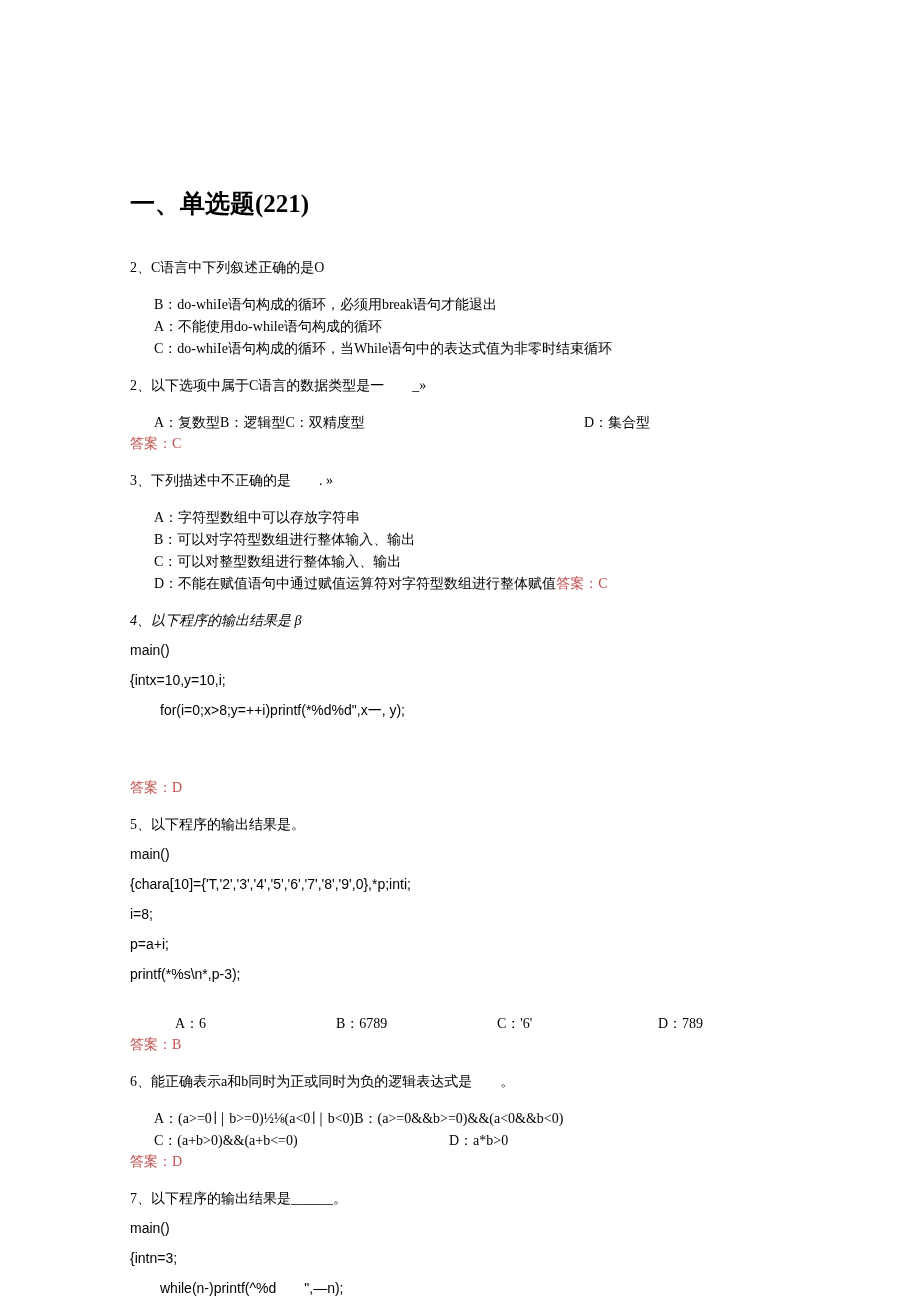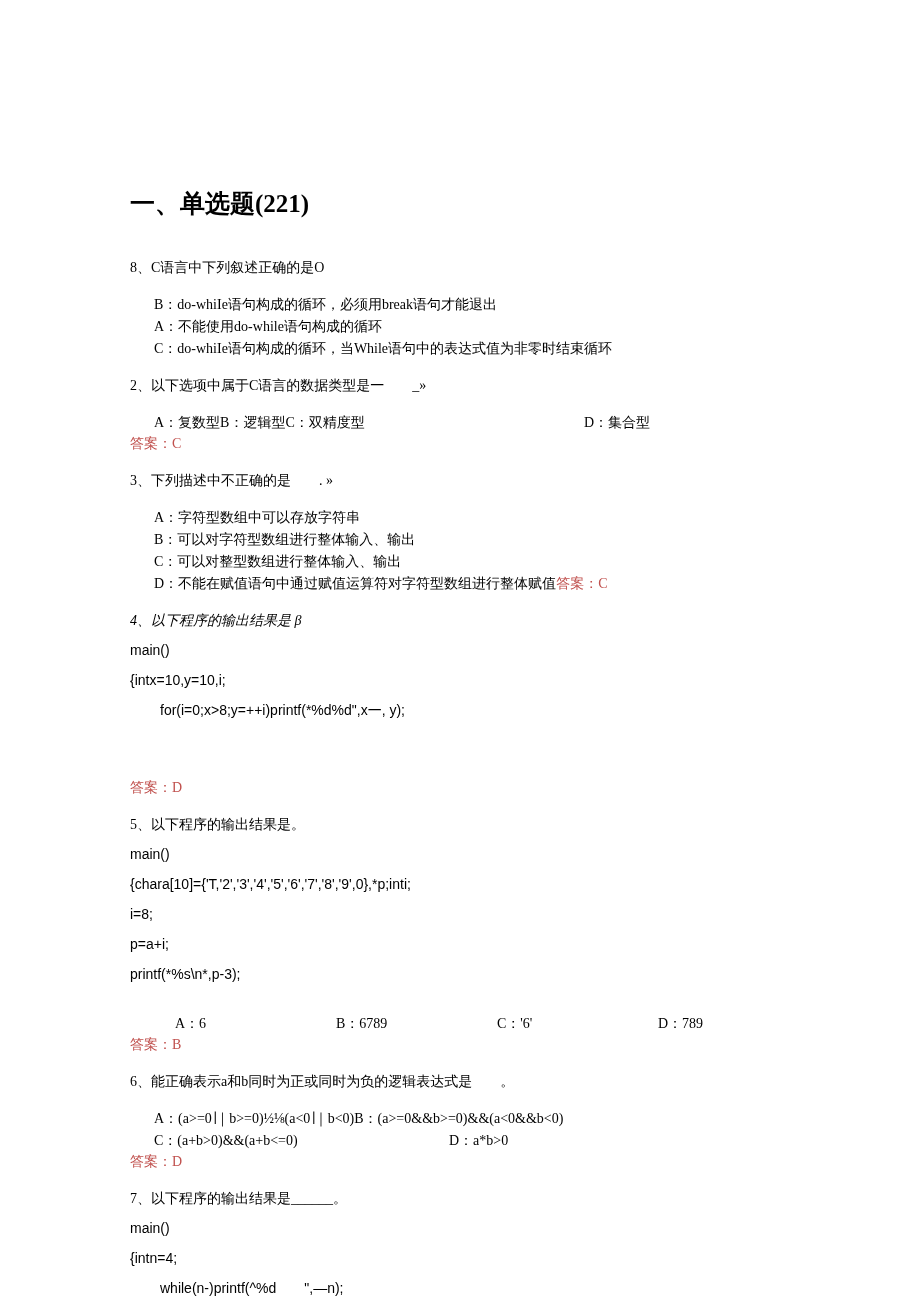--- a/index.html
+++ b/index.html
@@ -56,21 +56,21 @@
   .spacer-med { height: 28px; }
 </style>
 </head>
 <body>
 
 <div class="page">
 
   <h1>一、单选题(221)</h1>
 
   <div class="question">
-    <div class="q-stem">8、C语言中下列叙述正确的是O</div>
+    <div class="q-stem">2、C语言中下列叙述正确的是O</div>
     <div class="spacer-small"></div>
     <div class="opts">
       <div class="opt-line">B：do-whiIe语句构成的循环，必须用break语句才能退出</div>
       <div class="opt-line">A：不能使用do-while语句构成的循环</div>
       <div class="opt-line">C：do-whiIe语句构成的循环，当While语句中的表达式值为非零时结束循环</div>
     </div>
   </div>
 
   <div class="question">
     <div class="q-stem">2、以下选项中属于C语言的数据类型是一  _»</div>
@@ -130,21 +130,21 @@
         <div style="width:295px;">C：(a+b&gt;0)&amp;&amp;(a+b&lt;=0)</div>
         <div>D：a*b&gt;0</div>
       </div>
     </div>
     <div class="answer">答案：D</div>
   </div>
 
   <div class="question">
     <div class="q-stem" style="margin-bottom:0;">7、以下程序的输出结果是______。</div>
     <div class="code">main()</div>
-    <div class="code">{intn=4;</div>
+    <div class="code">{intn=3;</div>
     <div class="code" style="padding-left:16px;"> while(n-)printf(^%d  ",—n);</div>
     <div class="code">}</div>
     <div class="spacer-small"></div>
     <div class="opts-row">
       <div class="cell" style="width:140px;">Λ:2O</div>
       <div class="cell" style="width:140px;">B：31</div>
       <div class="cell">C：321D：21O</div>
     </div>
   </div>
 

